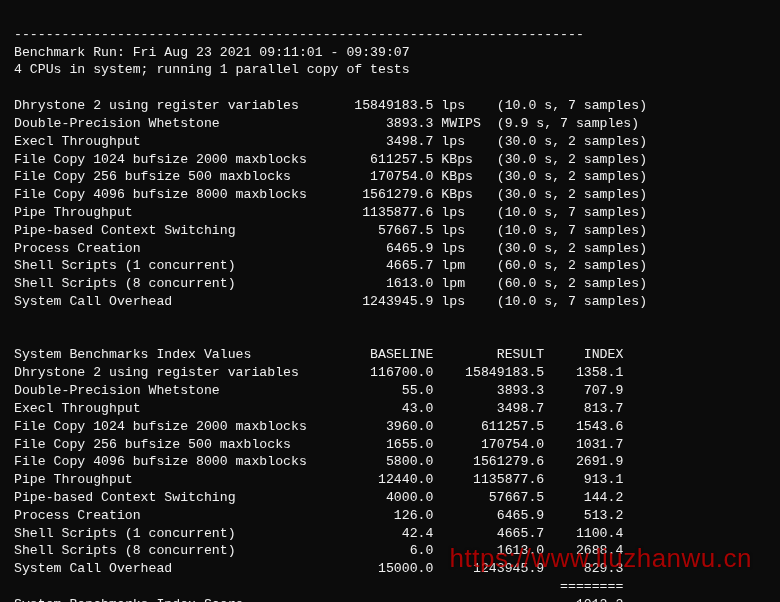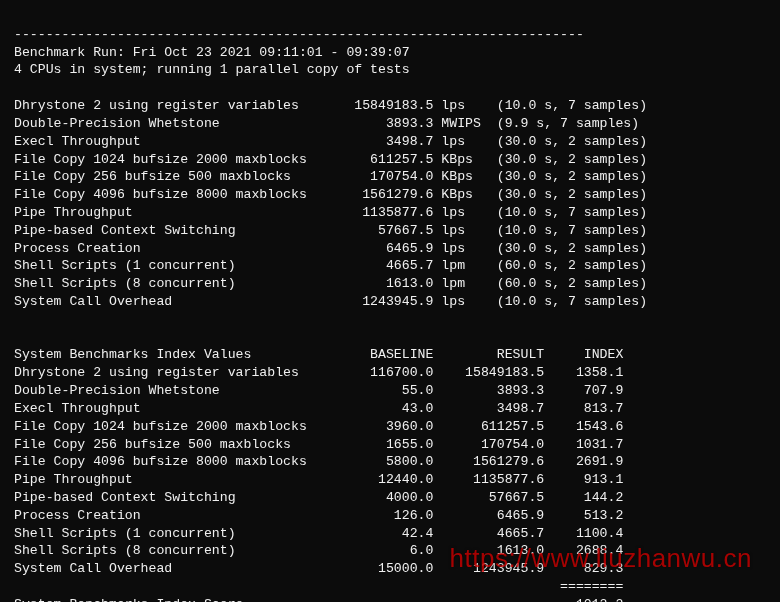--- a/index.html
+++ b/index.html
@@ -33,21 +33,21 @@
     pointer-events: none;
     text-shadow: 0 0 3px rgba(0,0,0,0.6);
     margin-top: 6px;
   }
 </style>
 </head>
 <body>
 
 <div class="term">
 <span class="hr">------------------------------------------------------------------------</span>
-<span>Benchmark Run: Fri Oct 23 2021 09:11:01 - 09:39:07</span>
+<span>Benchmark Run: Fri Aug 23 2021 09:11:01 - 09:39:07</span>
 <span>4 CPUs in system; running 1 parallel copy of tests</span>
 
 <div id="block1">Dhrystone 2 using register variables       15849183.5 lps    (10.0 s, 7 samples)
 Double-Precision Whetstone                     3893.3 MWIPS  (9.9 s, 7 samples)
 Execl Throughput                               3498.7 lps    (30.0 s, 2 samples)
 File Copy 1024 bufsize 2000 maxblocks        611257.5 KBps   (30.0 s, 2 samples)
 File Copy 256 bufsize 500 maxblocks          170754.0 KBps   (30.0 s, 2 samples)
 File Copy 4096 bufsize 8000 maxblocks       1561279.6 KBps   (30.0 s, 2 samples)
 Pipe Throughput                             1135877.6 lps    (10.0 s, 7 samples)
 Pipe-based Context Switching                  57667.5 lps    (10.0 s, 7 samples)

